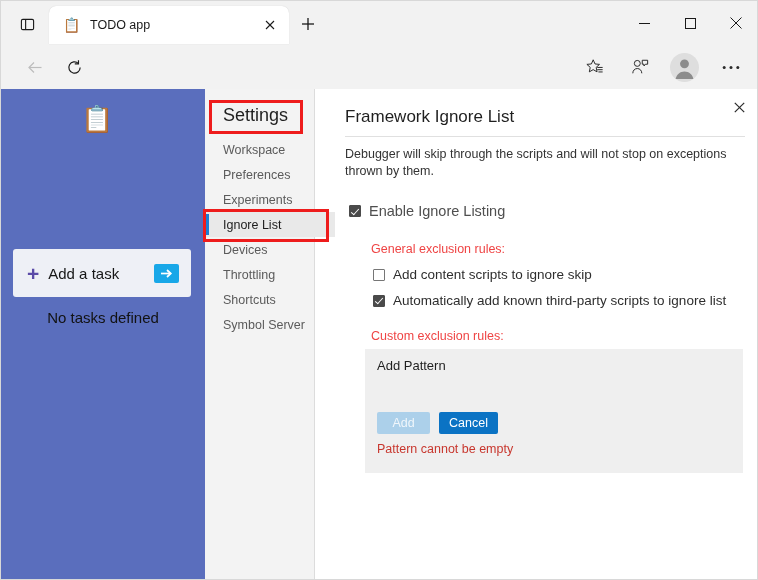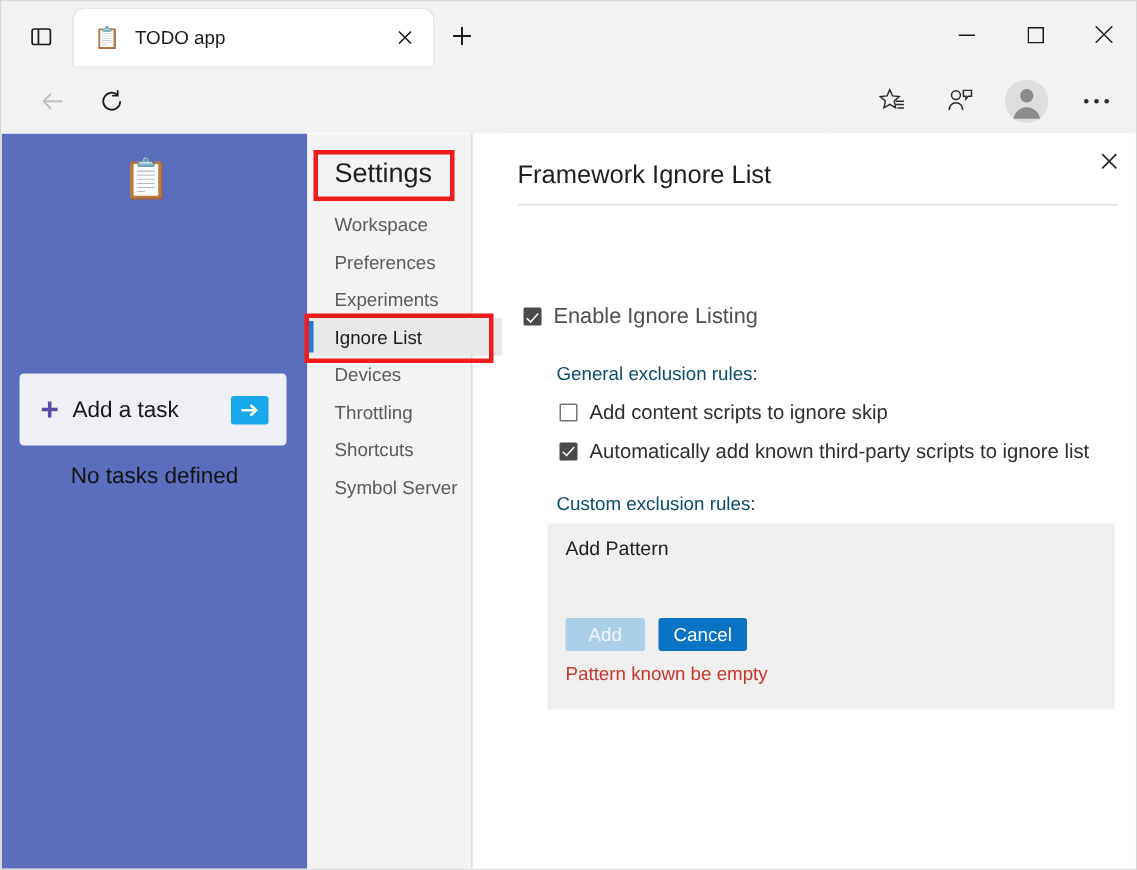--- a/index.html
+++ b/index.html
@@ -341,21 +341,21 @@
   }
   .enable-row {
     position: absolute;
     left: 14px; top: 114px;
   }
   .enable-row .chk-label { font-size: 14.5px; color: #4f4f4f; }
 
   .subsection-label {
     position: absolute;
     font-size: 12.5px;
-    color: #0c4a6e;
+    color: #ef4444;
   }
   .general-label { left: 36px; top: 153px; }
   .gen-chk-1 { position: absolute; left: 38px; top: 178px; }
   .gen-chk-1 .chk-label { color: #2e2e2e; }
   .gen-chk-2 { position: absolute; left: 38px; top: 204px; }
   .gen-chk-2 .chk-label { color: #2e2e2e; }
   .custom-label { left: 36px; top: 240px; }
 
   .custom-box {
     position: absolute;
@@ -611,20 +611,21 @@
 
         <div class="panel-close">
           <svg width="11" height="11" viewBox="0 0 11 11">
             <line x1="0.8" y1="0.8" x2="10.2" y2="10.2" stroke="#2b2b2b" stroke-width="1.2"></line>
             <line x1="10.2" y1="0.8" x2="0.8" y2="10.2" stroke="#2b2b2b" stroke-width="1.2"></line>
           </svg>
         </div>
 
         <div class="panel-title">Framework Ignore List</div>
         <div class="panel-rule"></div>
+        <div class="panel-desc">Debugger will skip through the scripts and will not stop on exceptions thrown by them.</div>
 
         <div class="chk-row enable-row">
           <span class="chk checked"></span>
           <span class="chk-label">Enable Ignore Listing</span>
         </div>
 
         <div class="subsection-label general-label">General exclusion rules:</div>
 
         <div class="chk-row gen-chk-1">
           <span class="chk"></span>
@@ -637,21 +638,21 @@
         </div>
 
         <div class="subsection-label custom-label">Custom exclusion rules:</div>
 
         <div class="custom-box">
           <div class="add-pattern-label">Add Pattern</div>
           <div class="btn-row">
             <button class="btn btn-add">Add</button>
             <button class="btn btn-cancel">Cancel</button>
           </div>
-          <div class="error-msg">Pattern known be empty</div>
+          <div class="error-msg">Pattern cannot be empty</div>
         </div>
 
       </div>
     </div>
   </div>
 
   <div class="annot annot-settings"></div>
   <div class="annot annot-ignore"></div>
 
 </div>

